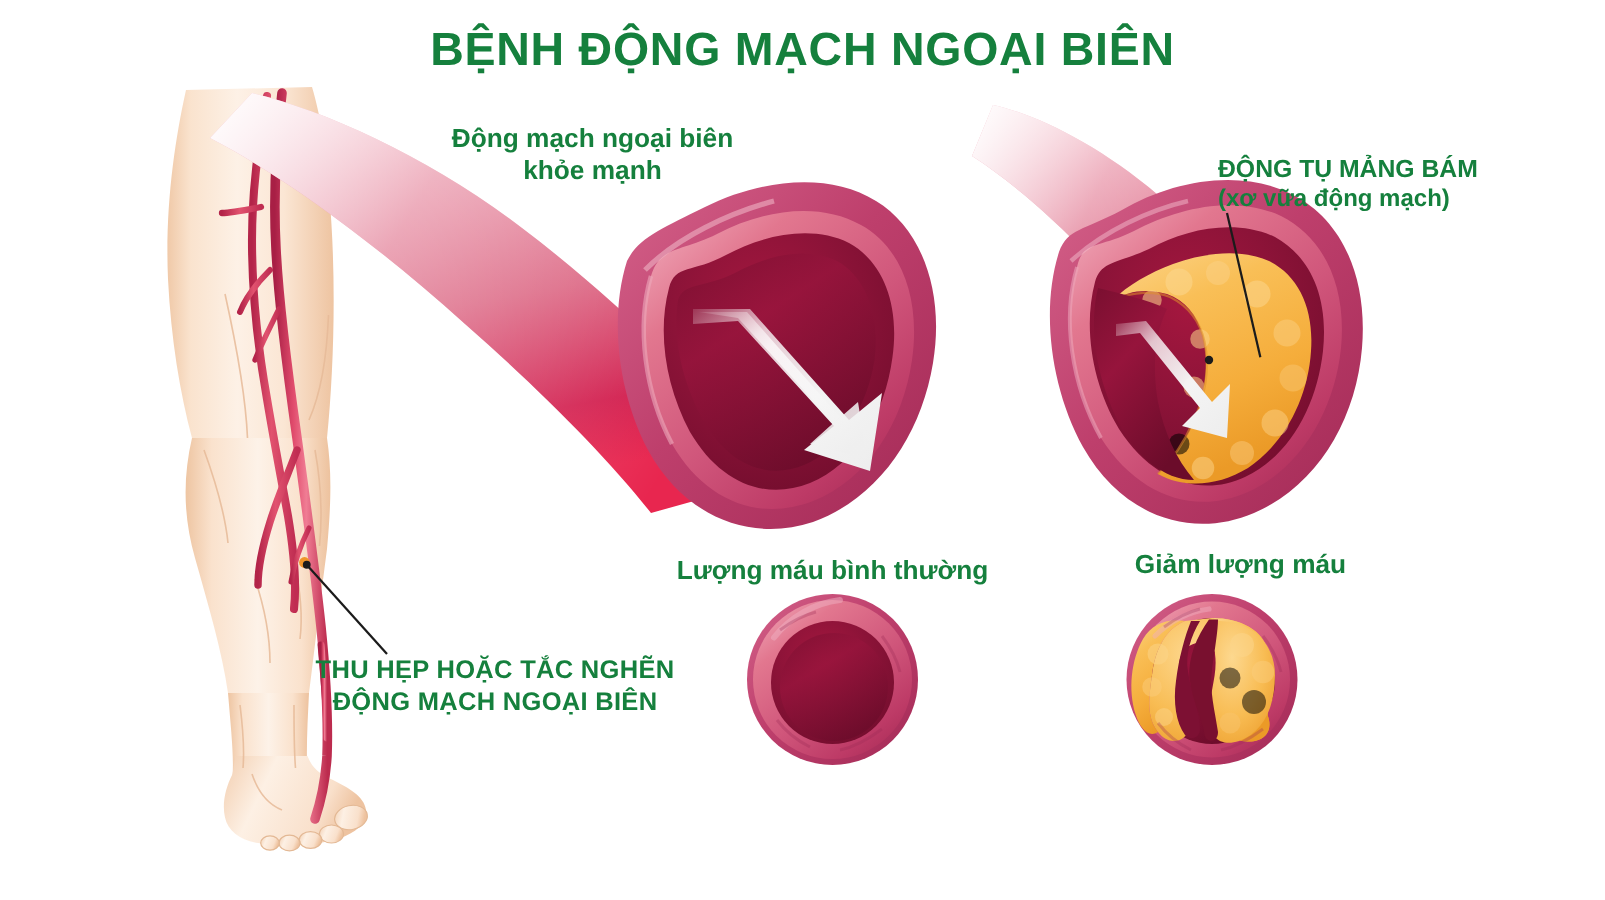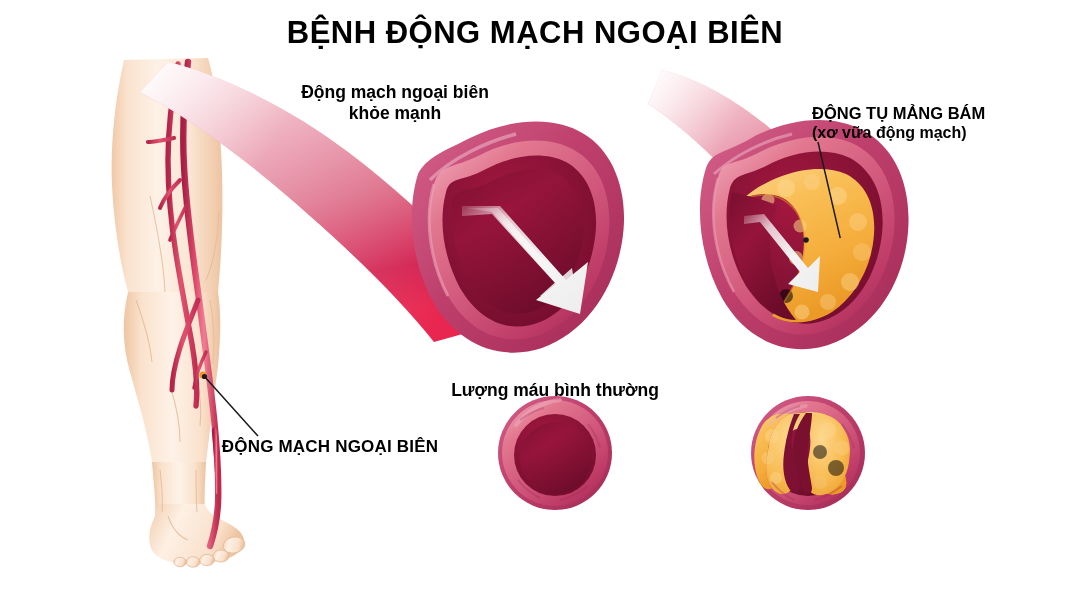--- a/index.html
+++ b/index.html
@@ -19,21 +19,21 @@
   }
   #art {
     position: absolute;
     left: 0;
     top: 0;
     width: 1070px;
     height: 600px;
   }
   .lbl {
     position: absolute;
-    color: #000000;
+    color: #15803d;
     text-align: center;
     line-height: 1.22;
     white-space: nowrap;
   }
   #title {
     left: 0;
     right: 0;
     top: 14px;
     width: 1070px;
     font-size: 31px;
@@ -60,21 +60,21 @@
     width: 215px;
     font-size: 16.5px;
     font-weight: bold;
     text-align: left;
   }
   #lbl-plaque .l2 {
     font-size: 16px;
   }
   #lbl-normalflow {
     left: 430px;
-    top: 380px;
+    top: 370px;
     width: 250px;
     font-size: 17.5px;
     font-weight: bold;
   }
   #lbl-reducedflow {
     left: 727px;
     top: 366px;
     width: 200px;
     font-size: 17.5px;
     font-weight: bold;
@@ -522,18 +522,20 @@
   </div>
 
 
   <div class="lbl" id="lbl-plaque">
     <div>ĐỘNG TỤ MẢNG BÁM</div>
     <div class="l2">(xơ vữa động mạch)</div>
   </div>
 
   <div class="lbl" id="lbl-normalflow">Lượng máu bình thường</div>
 
+  <div class="lbl" id="lbl-reducedflow">Giảm lượng máu</div>
 
   <div class="lbl" id="lbl-narrowing">
+    <div>THU HẸP HOẶC TẮC NGHẼN</div>
     <div>ĐỘNG MẠCH NGOẠI BIÊN</div>
   </div>
 
 </div>
 
 </body></html>

